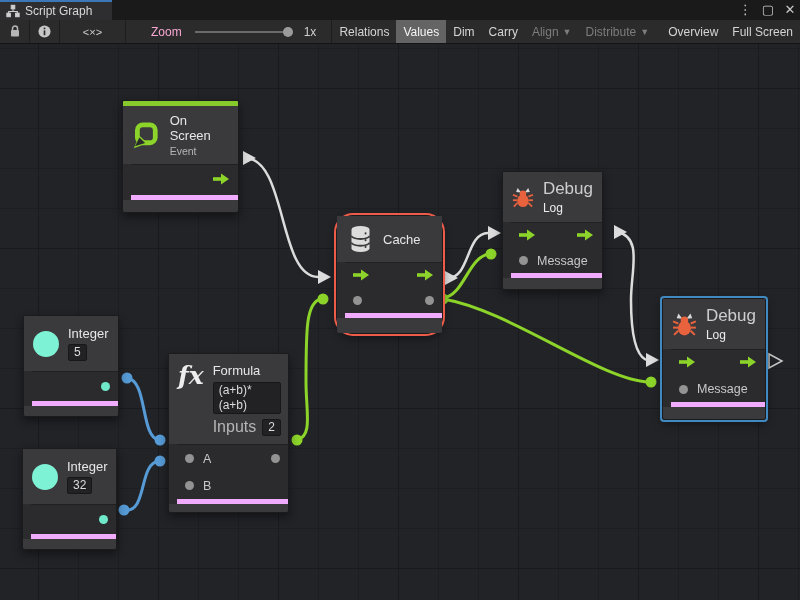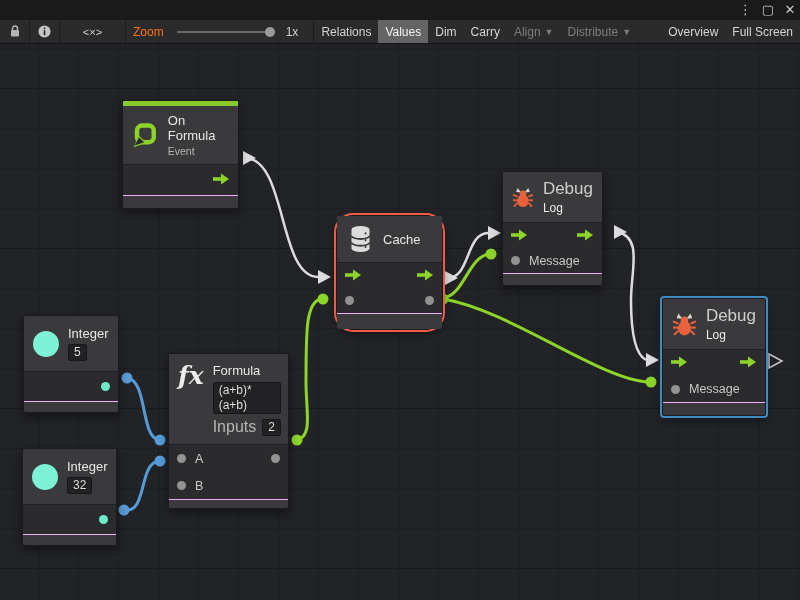--- a/index.html
+++ b/index.html
@@ -18,21 +18,21 @@
   .toolbar { position:absolute; left:0; top:20px; width:800px; height:24px; background:#2b2b2c;
              border-bottom:1px solid #141414; display:flex; align-items:stretch; color:#d4d4d4; font-size:12px; }
   .tseg { display:flex; align-items:center; justify-content:center; border-right:1px solid #1d1d1d; }
   .tbtn { display:flex; align-items:center; padding:0 7px; white-space:nowrap; }
   .tbtn.active { background:#646464; color:#f4f4f4; }
   .tbtn.disabled { color:#7d7d7d; }
   .dd-arrow { font-size:9px; margin-left:4px; }
   .zoom-track { width:96px; height:2px; background:#6a6a6a; position:relative; margin:0 6px; }
   .zoom-handle { position:absolute; right:-2px; top:-4px; width:10px; height:10px; border-radius:50%; background:#9b9b9b; }
   .sg-label { margin-left:5px; }
-  .zoom-label { color:#f97316; }
+  .zoom-label { margin-left:18px; color:#f9a8d4; }
   .zoom-level { margin-right:8px; color:#cfcfcf; }
   .spacer { flex:1; }
 
   
   .canvas { position:absolute; left:0; top:44px; width:800px; height:556px;
     background-color:#222327;
     background-image:
       linear-gradient(#191a1d 1px, transparent 1px),
       linear-gradient(90deg, #191a1d 1px, transparent 1px),
       linear-gradient(#1d1e21 1px, transparent 1px),
@@ -47,37 +47,48 @@
           box-shadow:0 4px 10px rgba(0,0,0,.45); color:#e2e2e2; }
   .node.sel-red  { box-shadow:0 0 0 2px #ed5c49, 0 4px 10px rgba(0,0,0,.45);border-radius:17px; }
   .node.sel-blue { box-shadow:0 0 0 2px #4189c1, 0 4px 10px rgba(0,0,0,.45); }
   .nstrip { height:5px; background:#86ca2b; border-radius:1px 1px 0 0; }
   .nhead { background:#3a3a3d; display:flex; align-items:center; gap:9px; padding:7px 9px; }
   .ncol { display:flex; flex-direction:column; gap:2px; }
   .ntitle { font-size:13px; color:#e6e6e6; }
   .nsub { font-size:10.5px; color:#b5b5b5; }
   .nkind { font-size:17px; color:#cdcdcd; }
   .ntitle-lg { font-size:12px; color:#ececec; }
-  .nbody { border-top:1px solid #202022; border-bottom:1px solid #f0abfc; background:#2b2b2e; }
+  .nbody { border-top:1px solid #202022; border-bottom:5px solid #f0abfc; background:#2b2b2e;margin-left:8px; }
   .prow { display:flex; align-items:center; padding:0 8px; }
   .nfoot { background:#3a3a3d; border-radius:0 0 2px 2px; }
   .dot { width:9px; height:9px; border-radius:50%; background:#939393; flex:0 0 auto; }
   .dot.teal { background:#6fe9c9; }
   .plabel { font-size:12.5px; color:#c8c8c8; margin-left:9px; }
   .push { margin-left:auto; }
   .vbox { background:#222224; border:1px solid #171719; border-radius:2px; color:#dcdcdc;
           font-size:12px; padding:0 5px; line-height:15px; display:inline-block; }
   .fx { font-family:"DejaVu Serif", serif; font-style:italic; font-weight:bold;
         font-size:25px; color:#ededed; line-height:1; }
   .int-circle { width:26px; height:26px; border-radius:50%; background:#7df2d4; flex:0 0 auto; }
 </style>
 </head>
 <body>
 
 <div class="titlebar">
+  <div class="tab">
+    <svg width="14" height="14" viewBox="0 0 16 16">
+      <g stroke="#cfcfcf" stroke-width="1.2" fill="none">
+        <rect x="6" y="1.5" width="4" height="4" fill="#cfcfcf"></rect>
+        <path d="M8 5.5 v3 M3 11 v-2.5 h10 V11"></path>
+        <rect x="1" y="10.5" width="4" height="4" fill="#cfcfcf"></rect>
+        <rect x="11" y="10.5" width="4" height="4" fill="#cfcfcf"></rect>
+      </g>
+    </svg>
+    <span class="tab-label">Script Graph</span>
+  </div>
   <div class="wincontrols">
     <span class="winbtn">⋮</span>
     <span class="winbtn">▢</span>
     <span class="winbtn">✕</span>
   </div>
 </div>
 
 <div class="toolbar">
   <div class="tseg" style="width:30px">
     <svg width="12" height="13" viewBox="0 0 12 13">
@@ -160,21 +171,21 @@
 
 <div class="node" style="left:122px; top:100px; width:117px;">
   <div class="nstrip"></div>
   <div class="nhead">
     <svg width="30" height="30" viewBox="0 0 24 24">
       <rect x="4.5" y="3.5" width="15" height="15" rx="4.5" fill="none" stroke="#8cd32a" stroke-width="4"></rect>
       <polygon points="1.5,23 13,19 6,12.5" fill="#8cd32a"></polygon>
       <polygon points="2.5,21.5 11,18.6 6.2,14" fill="#2b2b2e"></polygon>
     </svg>
     <div class="ncol">
-      <span class="ntitle">On Formula</span>
+      <span class="ntitle">On Screen</span>
       <span class="nsub">Event</span>
     </div>
   </div>
   <div class="nbody">
     <div class="prow" style="height:30px;">
       <span class="push">
         <svg width="17" height="12" viewBox="0 0 17 12">
             <rect x="0" y="4.2" width="8" height="3.6" fill="#8cd32a"></rect>
             <polygon points="8,0.5 16,6 8,11.5" fill="#8cd32a"></polygon>
           </svg>

